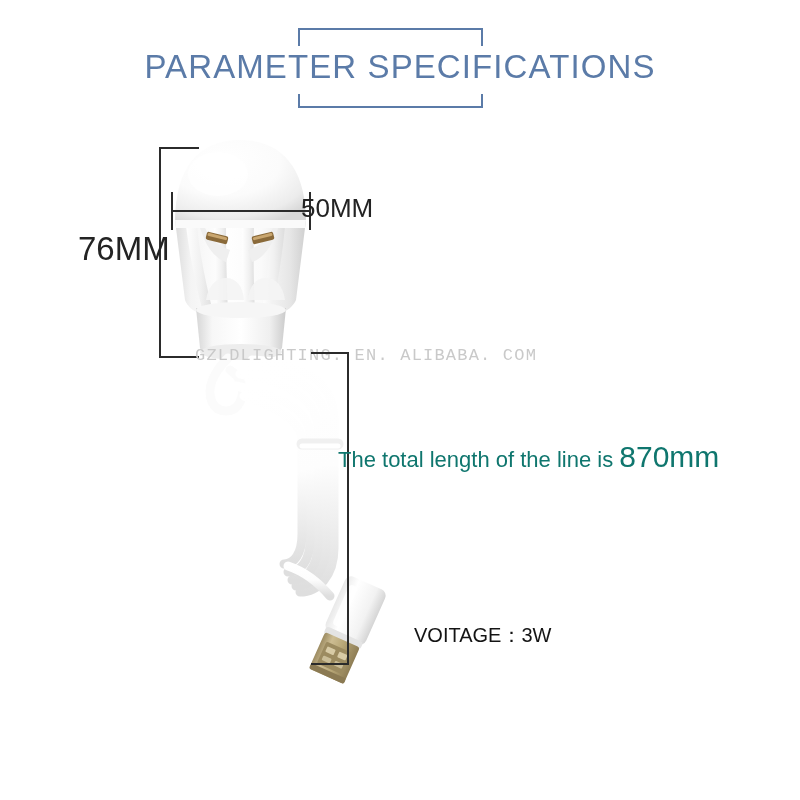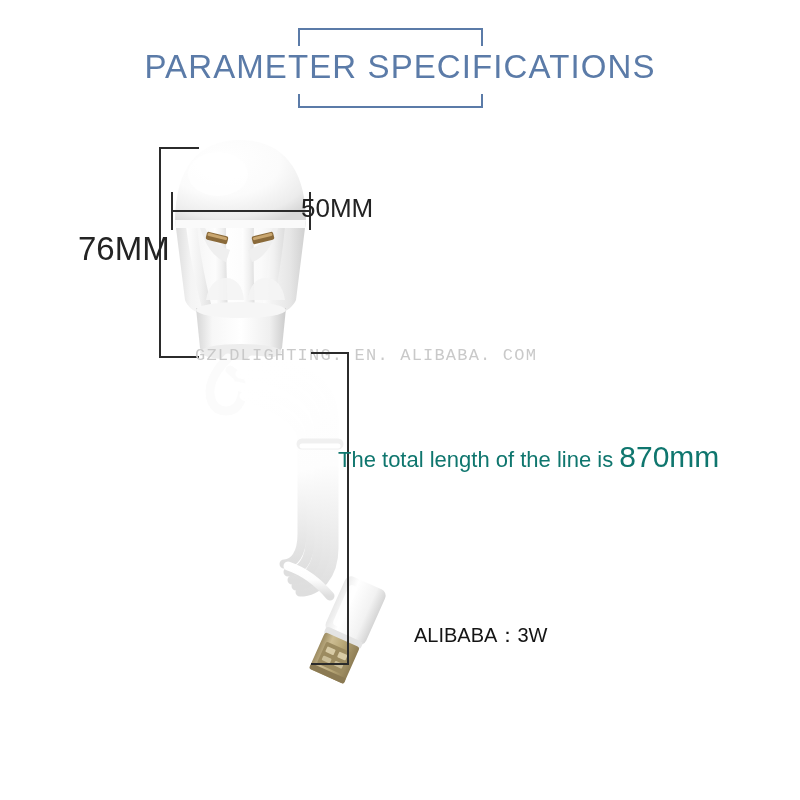--- a/index.html
+++ b/index.html
@@ -258,16 +258,16 @@
   <div id="watermark">GZLDLIGHTING. EN. ALIBABA. COM</div>
 
   <div id="dim-870-vert" class="dim-line"></div>
   <div id="dim-870-cap-t" class="dim-line"></div>
   <div id="dim-870-cap-b" class="dim-line"></div>
   <div id="cable-length-label">
     <span class="lead">The total length of the line is </span><span class="value">870mm</span>
   </div>
 
   <div id="spec-list">
-    <div class="spec-row">ALIBABA：3W</div>
+    <div class="spec-row">VOITAGE：3W</div>
   </div>
 
 </div>
 
 </body></html>

